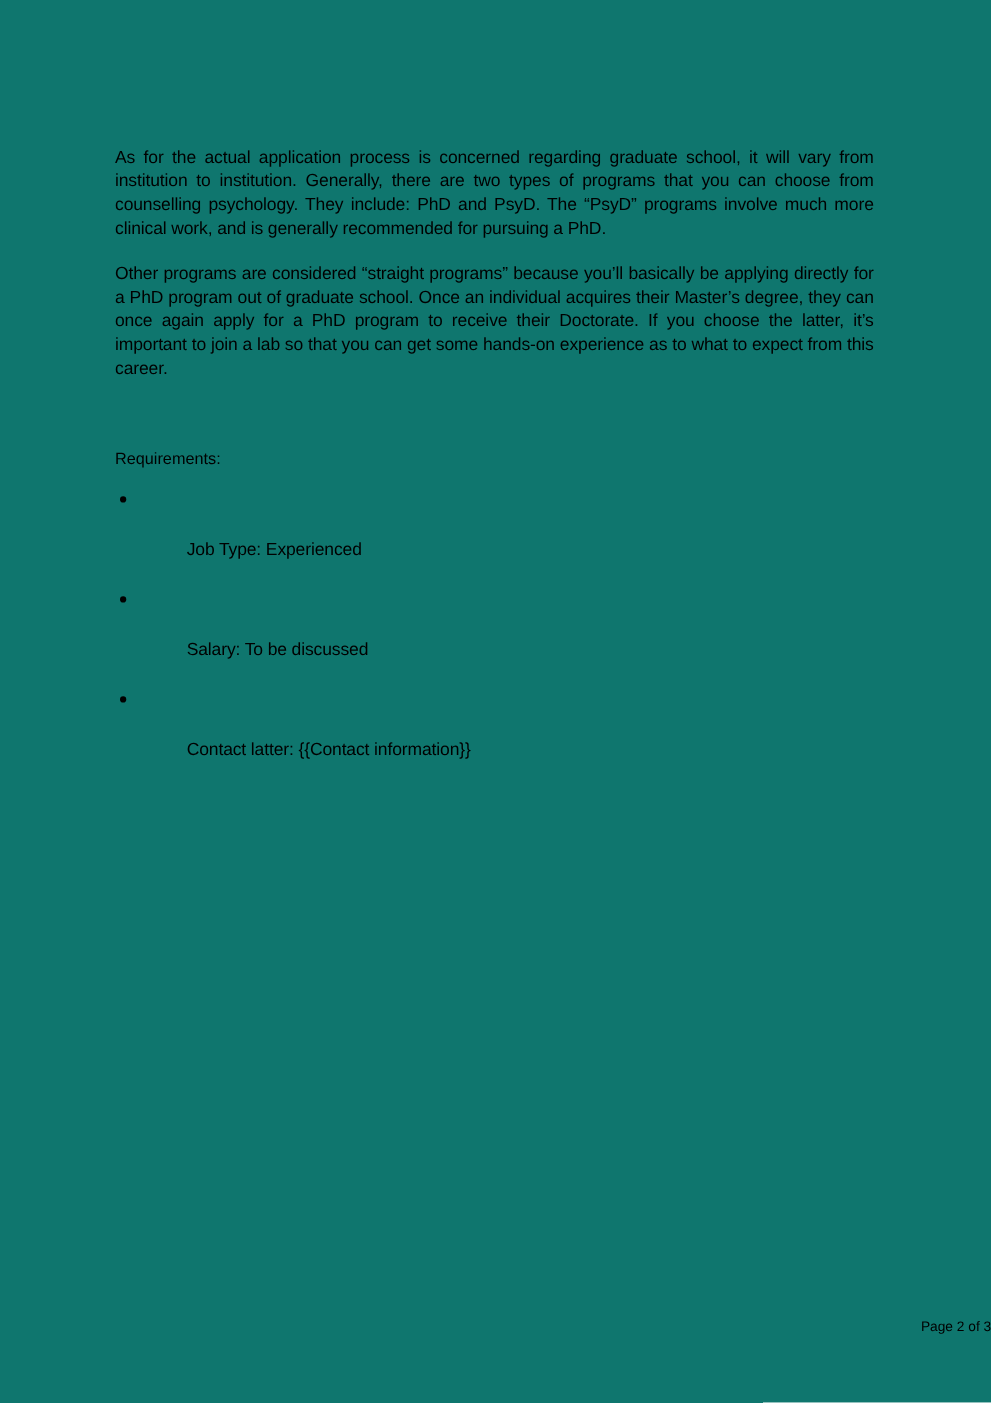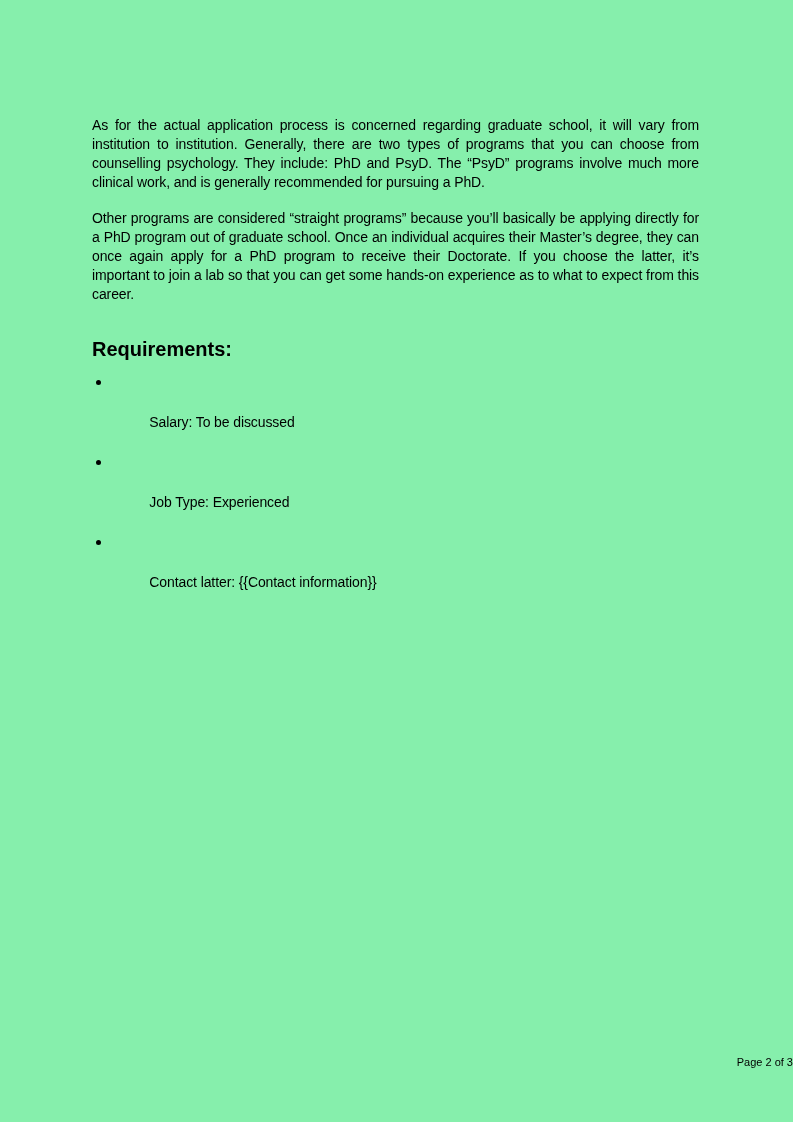--- a/index.html
+++ b/index.html
@@ -4,43 +4,43 @@
 <style>
   html, body {
     margin: 0;
     padding: 0;
     background: #ffffff;
   }
   .page {
     position: relative;
     width: 793px;
     height: 1122px;
-    background: #86efac;
+    background: #0f766e;
     font-family: "Liberation Sans", sans-serif;
     color: #000000;
     overflow: hidden;
   }
   .content {
     position: absolute;
     left: 92px;
     top: 116px;
     width: 607px;
   }
   .body-paragraph {
     margin: 0 0 17px 0;
     font-size: 14px;
     line-height: 19px;
     letter-spacing: -0.1px;
     text-align: justify;
   }
   .requirements-heading {
-    margin: 36px 0 13px 0;
-    font-size: 20px;
+    margin: 53px 0 13px 0;
+    font-size: 13px;
     line-height: 19px;
-    font-weight: bold;
+    font-weight: normal;
   }
   .requirements-list {
     list-style: none;
     margin: 0;
     padding: 0;
   }
   .requirements-list li {
     position: relative;
     padding-left: 27px;
     font-size: 14px;
@@ -76,25 +76,25 @@
 
     <p class="body-paragraph">As for the actual application process is concerned regarding graduate school, it will vary from institution to institution. Generally, there are two types of programs that you can choose from counselling psychology. They include: PhD and PsyD. The “PsyD” programs involve much more clinical work, and is generally recommended for pursuing a PhD.</p>
 
     <p class="body-paragraph">Other programs are considered “straight programs” because you’ll basically be applying directly for a PhD program out of graduate school. Once an individual acquires their Master’s degree, they can once again apply for a PhD program to receive their Doctorate. If you choose the latter, it’s important to join a lab so that you can get some hands-on experience as to what to expect from this career.</p>
 
     <h2 class="requirements-heading">Requirements:</h2>
 
     <ul class="requirements-list">
       <li>
         <span class="bullet-dot"></span>
-        <span>Salary: To be discussed</span>
+        <span>Job Type: Experienced</span>
       </li>
       <li>
         <span class="bullet-dot"></span>
-        <span>Job Type: Experienced</span>
+        <span>Salary: To be discussed</span>
       </li>
       <li>
         <span class="bullet-dot"></span>
         <span>Contact latter: {{Contact information}}</span>
       </li>
     </ul>
 
   </div>
 
   <div class="page-footer">Page 2 of 3</div>

